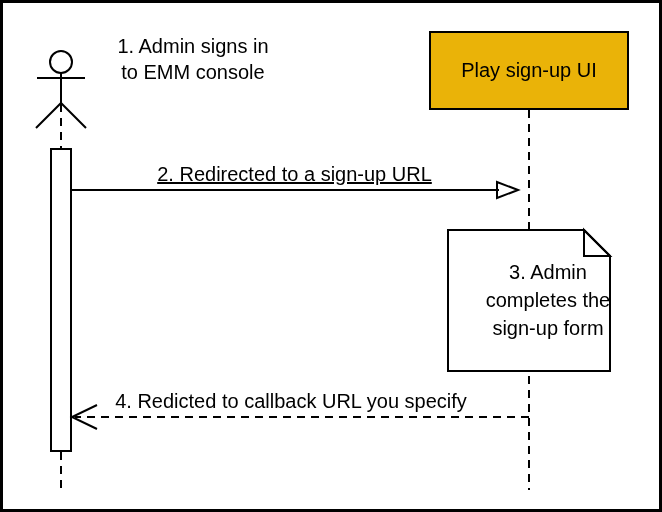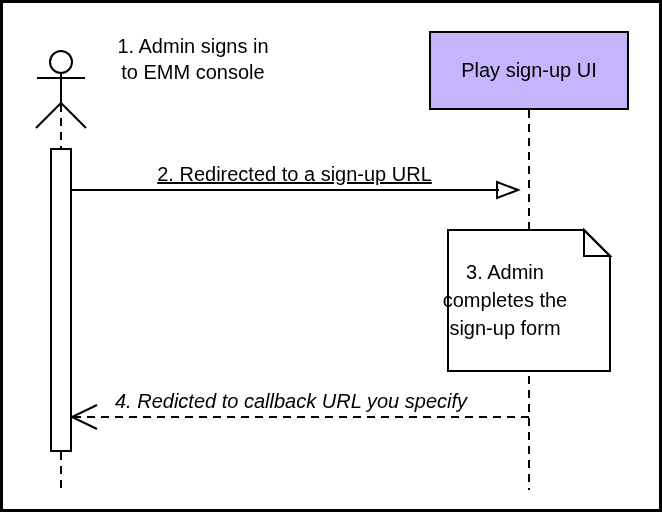--- a/index.html
+++ b/index.html
@@ -46,56 +46,55 @@
     white-space: pre-line;
   }
   .participant-box {
     position: absolute;
     left: 429px;
     top: 31px;
     width: 200px;
     height: 79px;
     box-sizing: border-box;
     border: 2px solid #000000;
-    background: #c4b5fd;
+    background: #eab308;
     display: flex;
     align-items: center;
     justify-content: center;
     font-size: 20px;
   }
   .label-step1 {
     left: 88px;
     top: 33px;
     width: 210px;
   }
   .label-step2 {
     left: 71px;
     top: 161px;
     width: 447px;
     text-decoration: underline;
   }
   .note-text {
     position: absolute;
-    left: 424px;
+    left: 467px;
     top: 230px;
     width: 162px;
     height: 140px;
     display: flex;
     align-items: center;
     justify-content: center;
     text-align: center;
     font-size: 20px;
     line-height: 28px;
     white-space: pre-line;
   }
   .label-step4 {
     left: 76px;
     top: 388px;
     width: 430px;
-    font-style: italic;
   }
 </style>
 </head>
 <body>
 
 <div class="stage">
 
   <svg class="diagram-svg" width="662" height="512" viewBox="0 0 662 512">
 
     <g>

